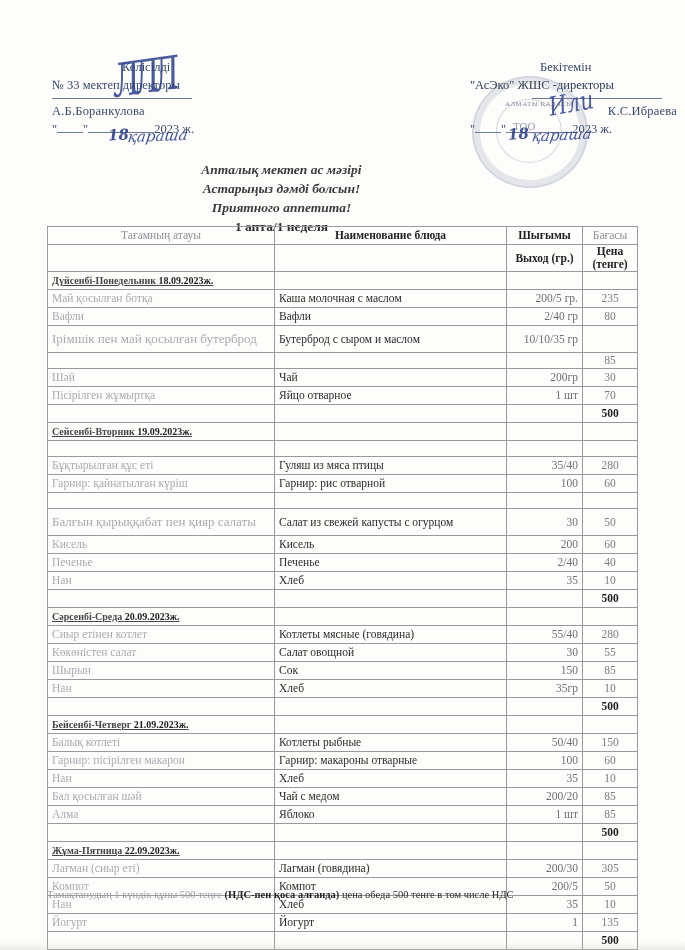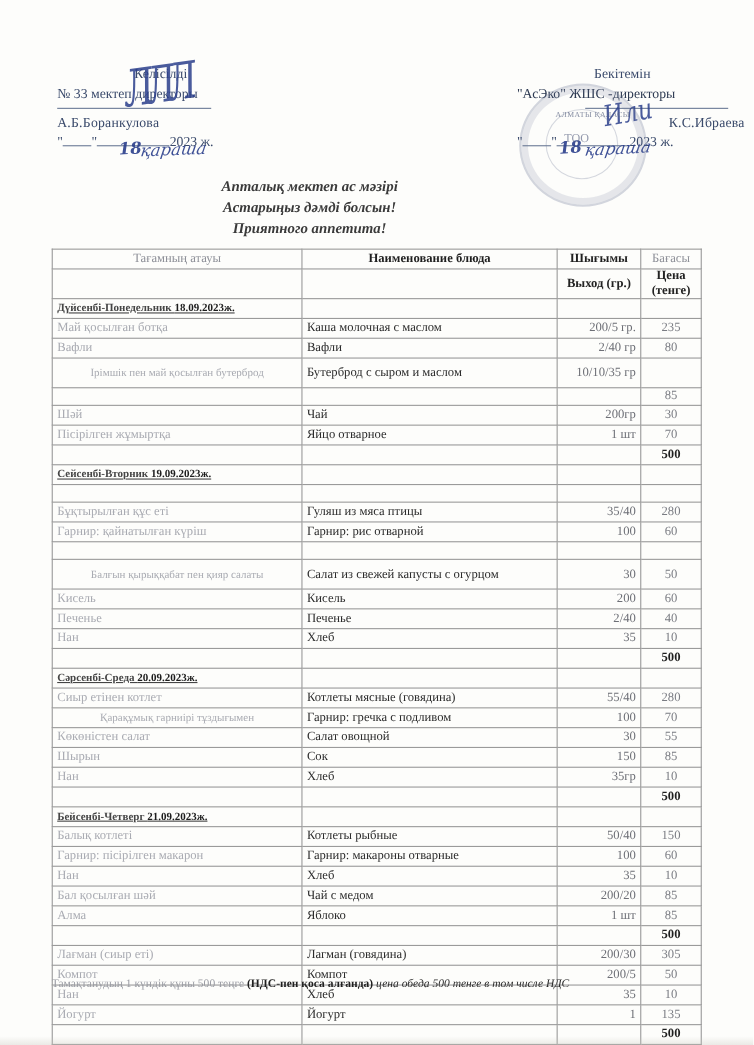--- a/index.html
+++ b/index.html
@@ -226,21 +226,21 @@
   }
   td.sub.strong { font-weight: bold; color: #232323; }
 
   
   td.kz {
     color: #a9abb2;
     font-size: 11.5px;
     white-space: nowrap;
     overflow: hidden;
   }
-  td.kz.small { font-size: 10px; text-align: center; }
+  td.kz.small { font-size: 13px; }
   td.ru {
     color: #2c2c2c;
     font-size: 12px;
   }
   td.out {
     text-align: right;
     color: #6d6f76;
     font-size: 11.5px;
   }
   td.price {
@@ -266,21 +266,21 @@
   
   .foot-note {
     position: absolute;
     left: 47px; top: 889px;
     width: 600px;
     font-size: 10.5px;
     color: #9a9ca3;
     white-space: nowrap;
   }
   .foot-note b { color: #1f1f1f; font-weight: bold; }
-  .foot-note .mid { color: #2a2a2a; font-style: italic; }
+  .foot-note .mid { color: #2a2a2a; }
   .foot-sign {
     position: absolute;
     left: 78px; top: 920px;
     width: 580px;
     font-size: 12.5px;
     color: #8b8d94;
     white-space: nowrap;
   }
   .foot-sign .rule {
     display: inline-block;
@@ -327,20 +327,21 @@
   <div class="ink hw-mon-r">қараша</div>
 
   <div class="stamp"></div>
   <div class="stamp-txt">АЛМАТЫ ҚАЛАСЫ</div>
   <div class="stamp-center">ТОО</div>
 
   <div class="titles">
     <div class="t-line">Апталық мектеп ас мәзірі</div>
     <div class="t-line">Астарыңыз дәмді болсын!</div>
     <div class="t-line">Приятного аппетита!</div>
+    <div class="t-week">1 апта/1 неделя</div>
   </div>
 
   <div class="tbl-wrap">
     <table class="menu">
       <colgroup>
         <col class="c-kz">
           <col class="c-ru">
           <col class="c-out">
           <col class="c-price">
       </colgroup>
@@ -473,26 +474,20 @@
             <td></td>
             <td></td>
           </tr>
           <tr>
             <td class="kz">Сиыр етінен котлет</td>
             <td class="ru">Котлеты мясные (говядина)</td>
             <td class="out">55/40</td>
             <td class="price">280</td>
           </tr>
           <tr>
-            <td class="kz small">Қарақұмық гарниірі тұздығымен</td>
-            <td class="ru">Гарнир: гречка с подливом</td>
-            <td class="out">100</td>
-            <td class="price">70</td>
-          </tr>
-          <tr>
             <td class="kz">Көкөністен салат</td>
             <td class="ru">Салат овощной</td>
             <td class="out">30</td>
             <td class="price">55</td>
           </tr>
           <tr>
             <td class="kz">Шырын</td>
             <td class="ru">Сок</td>
             <td class="out">150</td>
             <td class="price">85</td>
@@ -543,20 +538,26 @@
             <td class="kz">Алма</td>
             <td class="ru">Яблоко</td>
             <td class="out">1 шт</td>
             <td class="price">85</td>
           </tr>
           <tr>
             <td></td>
             <td></td>
             <td></td>
             <td class="price total">500</td>
+          </tr>
+          <tr class="day">
+            <td class="daycell">Жұма-Пятница <span class="datepart">22.09.2023ж.</span></td>
+            <td></td>
+            <td></td>
+            <td></td>
           </tr>
           <tr>
             <td class="kz">Лағман (сиыр еті)</td>
             <td class="ru">Лагман (говядина)</td>
             <td class="out">200/30</td>
             <td class="price">305</td>
           </tr>
           <tr>
             <td class="kz">Компот</td>
             <td class="ru">Компот</td>

